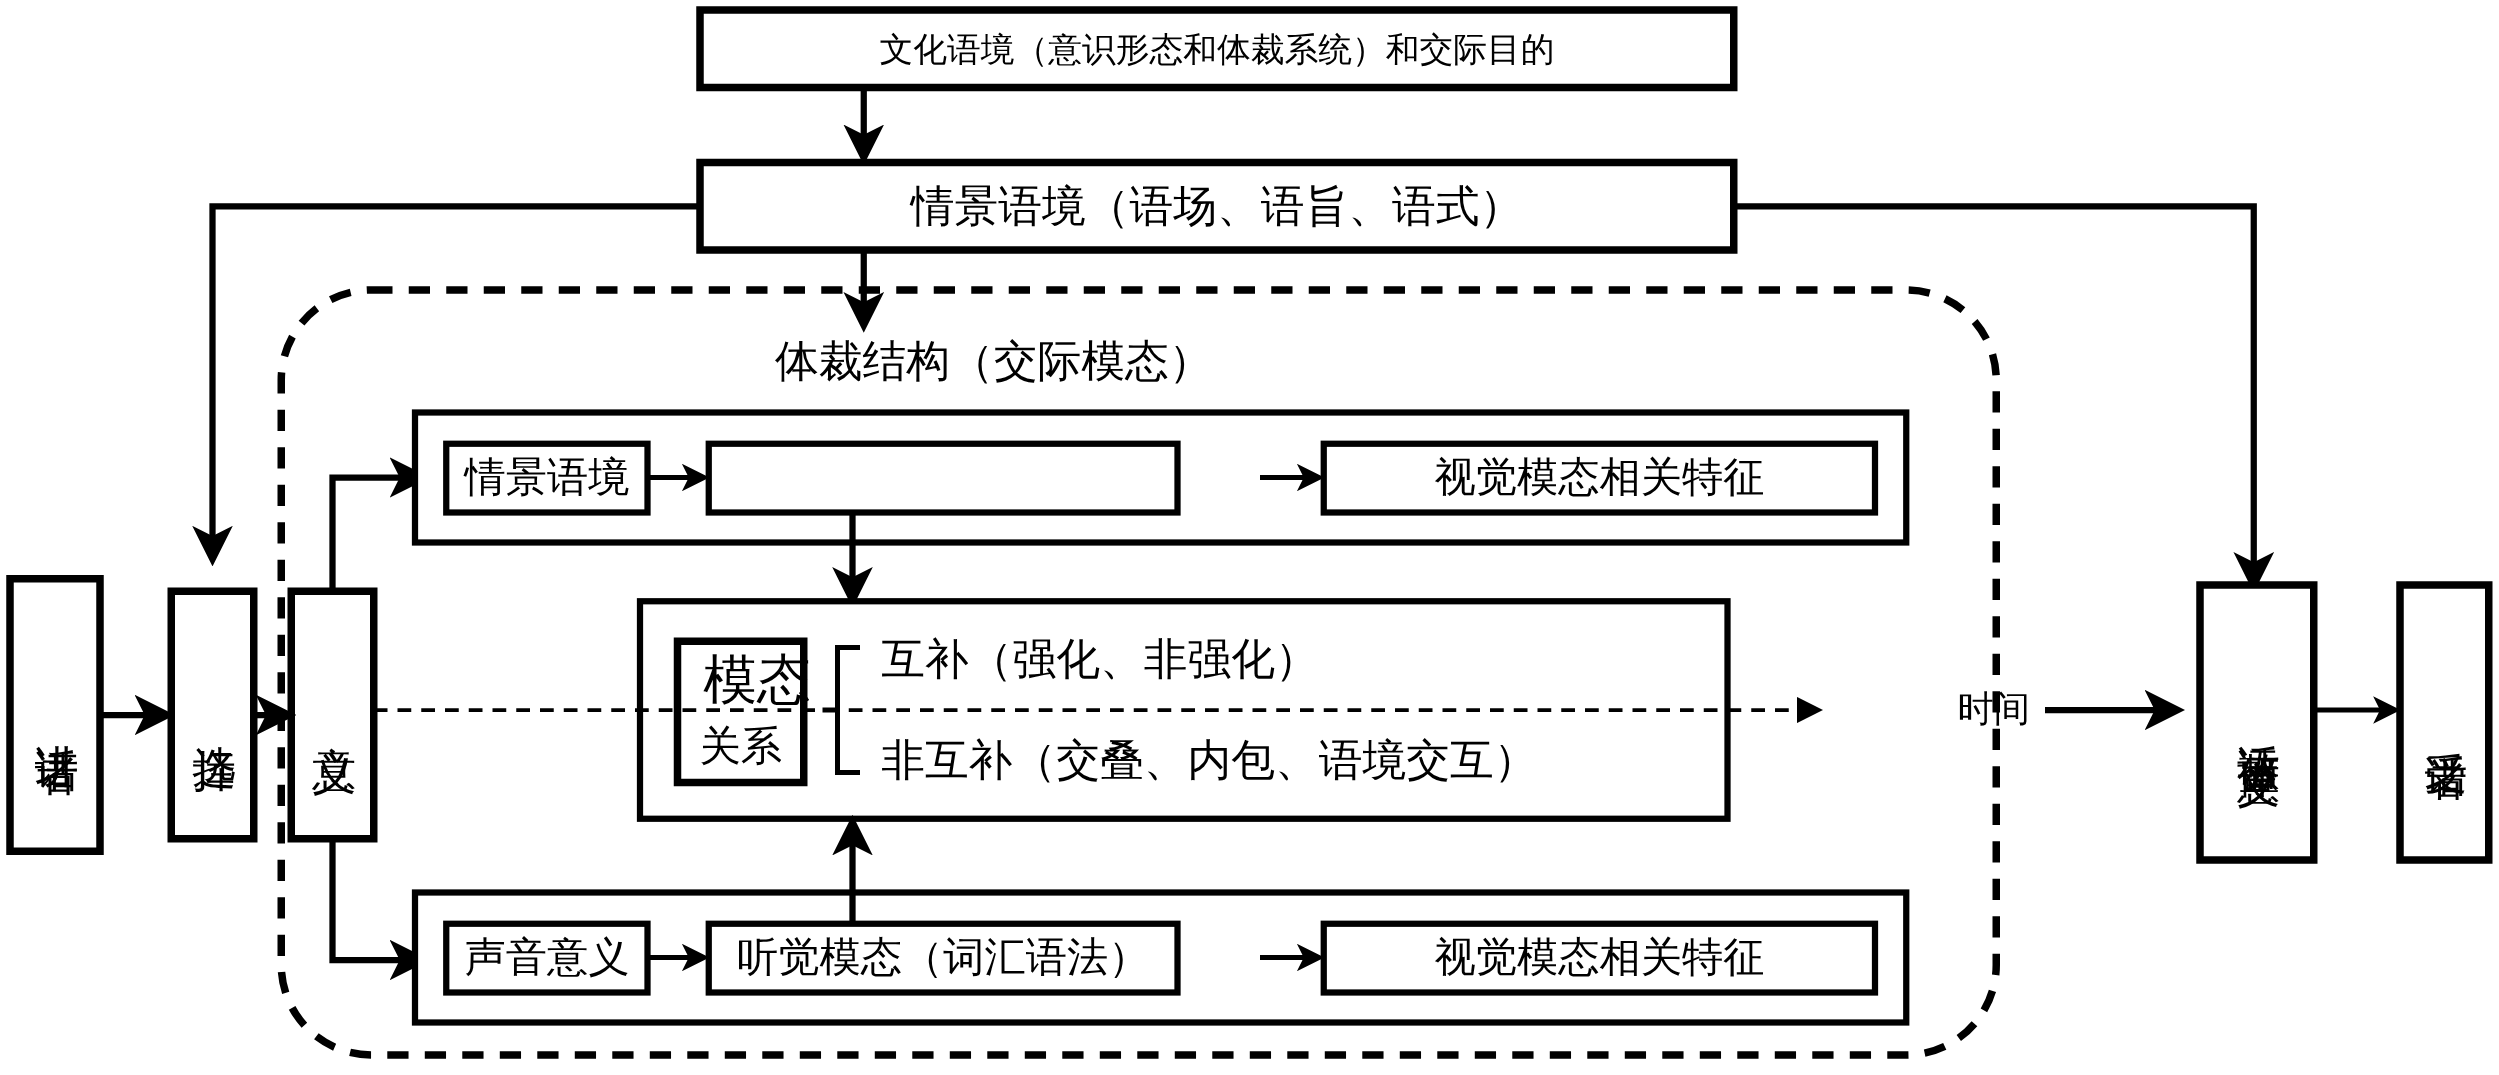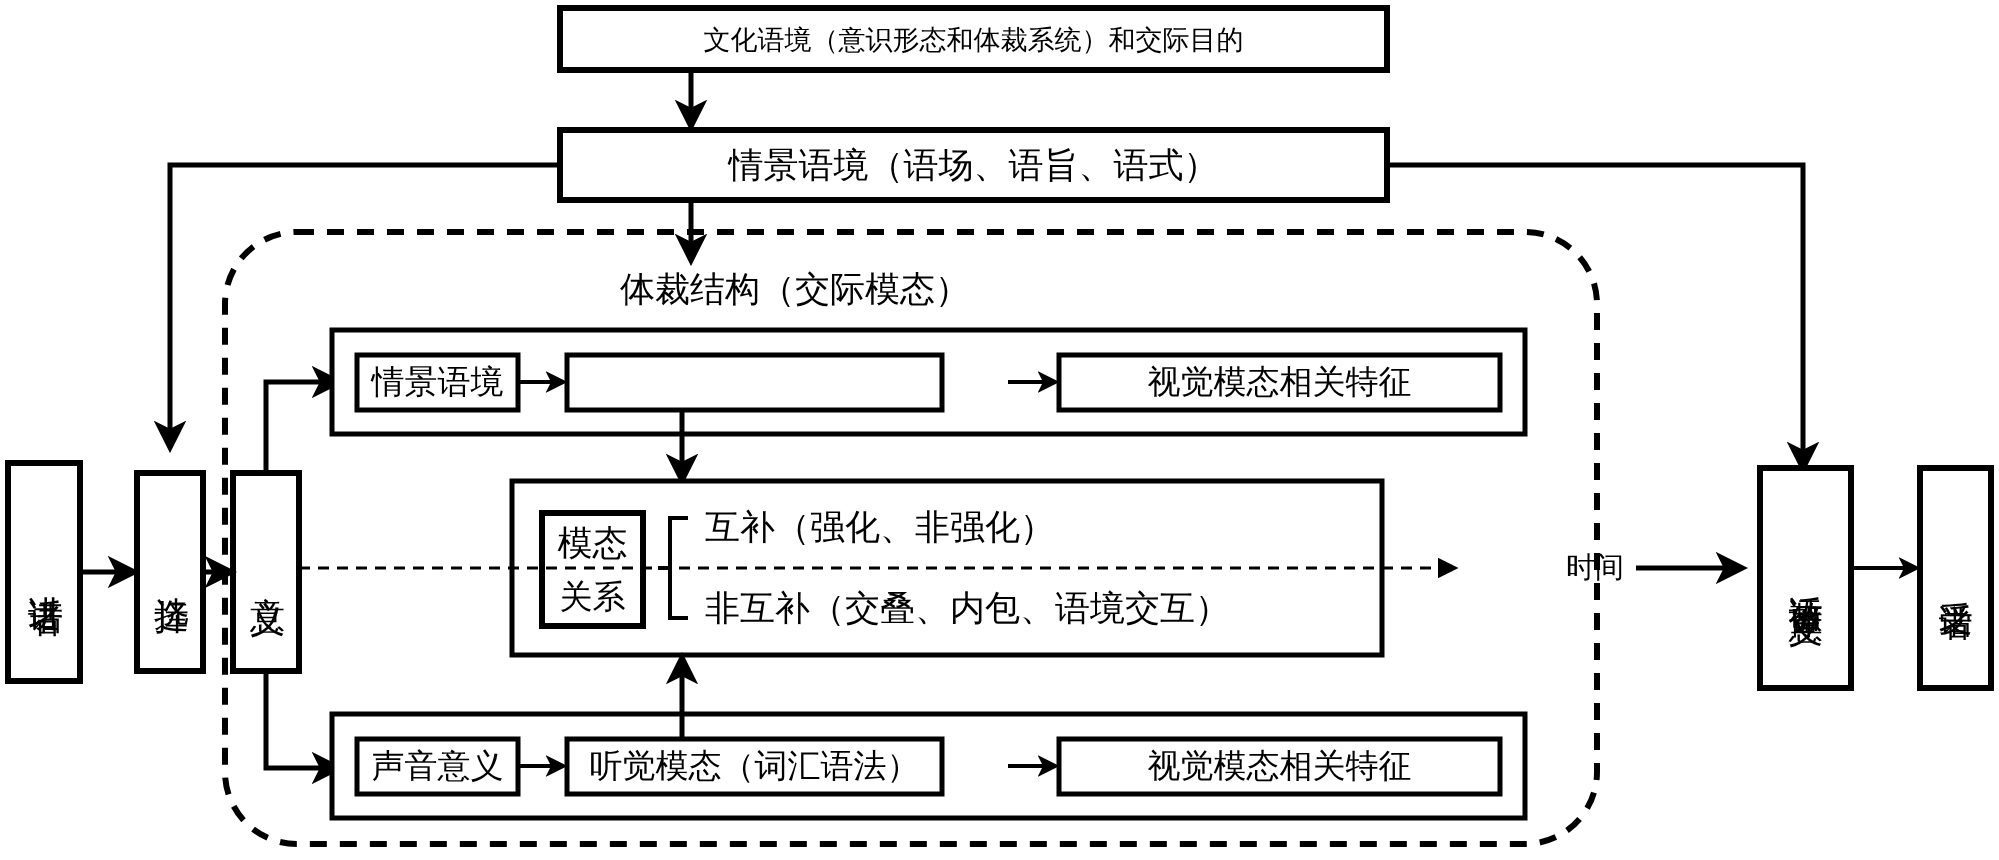--- a/index.html
+++ b/index.html
@@ -109,21 +109,21 @@
 
   <div class="lbl ctr vert" style="left:137px;top:473px;width:66px;height:198px;font-size:35px;">选择</div>
 
   <div class="lbl ctr vert" style="left:233px;top:473px;width:66px;height:198px;font-size:35px;">意义</div>
 
   <div class="lbl ctr" style="left:357px;top:355px;width:161px;height:55px;font-size:33px;">情景语境</div>
 
 
   <div class="lbl ctr" style="left:1059px;top:355px;width:441px;height:55px;font-size:33px;">视觉模态相关特征</div>
 
-  <div class="lbl ctr" style="left:542px;top:516px;width:101px;height:55px;font-size:35px;font-family:Liberation Mono, monospace;">模态</div>
+  <div class="lbl ctr" style="left:555px;top:516px;width:101px;height:55px;font-size:43px;font-family:Liberation Mono, monospace;">模态</div>
   <div class="lbl ctr" style="left:542px;top:570px;width:101px;height:55px;font-size:33px;">关系</div>
 
   <div class="lbl" style="left:705px;top:505px;font-size:35px;line-height:46px;">互补（强化、非强化）</div>
 
   <div class="lbl" style="left:705px;top:586px;font-size:35px;line-height:46px;">非互补（交叠、内包、语境交互）</div>
 
   <div class="lbl ctr" style="left:357px;top:739px;width:161px;height:55px;font-size:33px;">声音意义</div>
 
   <div class="lbl ctr" style="left:567px;top:739px;width:375px;height:55px;font-size:33px;">听觉模态（词汇语法）</div>
 

